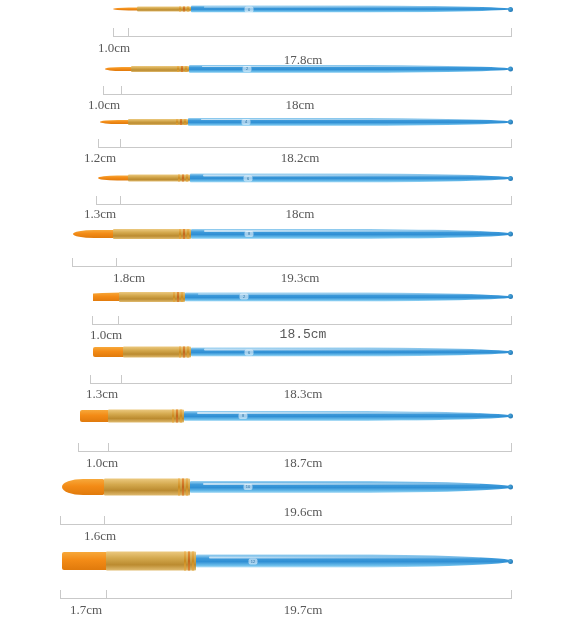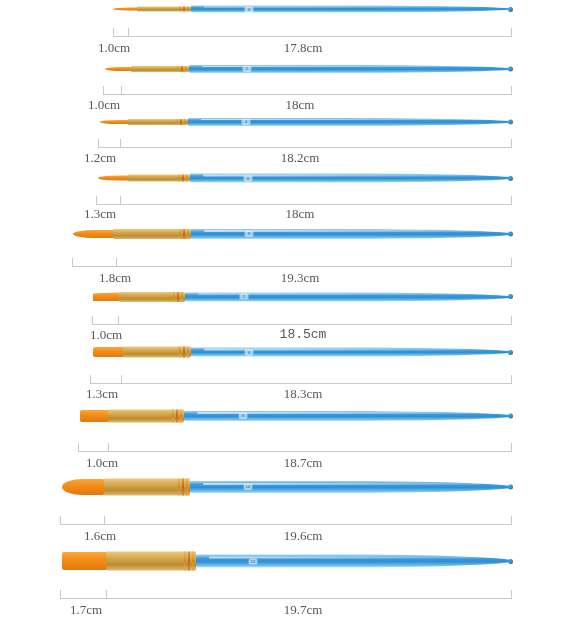--- a/index.html
+++ b/index.html
@@ -107,21 +107,21 @@
           <div class="endcap"></div>
         </div>
       </div>
       <div class="ruler" style="left: 113px; top: 28px; width: 399px;">
         <div class="base"></div>
         <div class="tick" style="left: 0px;"></div>
         <div class="tick" style="left: 15px;"></div>
         <div class="tick" style="left: 398px;"></div>
       </div>
       <div class="lbl" style="left: 98px; top: 40px;">1.0cm</div>
-      <div class="lbl center" style="left: 303px; top: 40px;">17.8cm</div>
+      <div class="lbl center" style="left: 303px; top: 52px; text-decoration: underline;">17.8cm</div>
     </div>
     <div class="row" style="top: 0px;">
       <div class="brush" style="left: 105px; top: 63px; width: 407px; height: 11px;">
         <div class="bristle round" style="width: 28px; height: 4px;"></div>
         <div class="ferrule taper" style="left: 26px; width: 58px; height: 6px;"></div>
         <div class="band" style="left: 72px; height: 6px;"></div>
         <div class="band red" style="left: 76px; height: 6px;"></div>
         <div class="band" style="left: 80px; height: 6px;"></div>
         <div class="handle" style="left: 84px; width: 323px; height: 8px;">
           <div class="gloss"></div>
@@ -194,21 +194,21 @@
           <div class="sizemark" style="left: 58px;">8</div>
           <div class="endcap"></div>
         </div>
       </div>
       <div class="ruler" style="left: 72px; top: 258px; width: 440px;">
         <div class="base"></div>
         <div class="tick" style="left: 0px;"></div>
         <div class="tick" style="left: 44px;"></div>
         <div class="tick" style="left: 439px;"></div>
       </div>
-      <div class="lbl" style="left: 99px; top: 270px;">1.8cm</div>
+      <div class="lbl" style="left: 113px; top: 270px;">1.8cm</div>
       <div class="lbl center" style="left: 300px; top: 270px;">19.3cm</div>
     </div>
     <div class="row" style="top: 0px;">
       <div class="brush" style="left: 93px; top: 290px; width: 419px; height: 13px;">
         <div class="bristle angled" style="width: 28px; height: 9px;"></div>
         <div class="ferrule taper" style="left: 26px; width: 66px; height: 10px;"></div>
         <div class="band" style="left: 80px; height: 10px;"></div>
         <div class="band red" style="left: 84px; height: 10px;"></div>
         <div class="band" style="left: 88px; height: 10px;"></div>
         <div class="handle" style="left: 92px; width: 327px; height: 9px;">
@@ -283,21 +283,21 @@
           <div class="endcap"></div>
         </div>
       </div>
       <div class="ruler" style="left: 60px; top: 516px; width: 452px;">
         <div class="base"></div>
         <div class="tick" style="left: 0px;"></div>
         <div class="tick" style="left: 44px;"></div>
         <div class="tick" style="left: 451px;"></div>
       </div>
       <div class="lbl" style="left: 84px; top: 528px;">1.6cm</div>
-      <div class="lbl center" style="left: 303px; top: 528px;">19.6cm</div>
+      <div class="lbl center" style="left: 303px; top: 504px;">19.6cm</div>
     </div>
     <div class="row" style="top: 0px;">
       <div class="brush" style="left: 62px; top: 550px; width: 450px; height: 22px;">
         <div class="bristle flat" style="width: 46px; height: 18px;"></div>
         <div class="ferrule taper" style="left: 44px; width: 90px; height: 19px;"></div>
         <div class="band" style="left: 122px; height: 19px;"></div>
         <div class="band red" style="left: 126px; height: 19px;"></div>
         <div class="band" style="left: 130px; height: 19px;"></div>
         <div class="handle" style="left: 134px; width: 316px; height: 13px;">
           <div class="gloss"></div>

